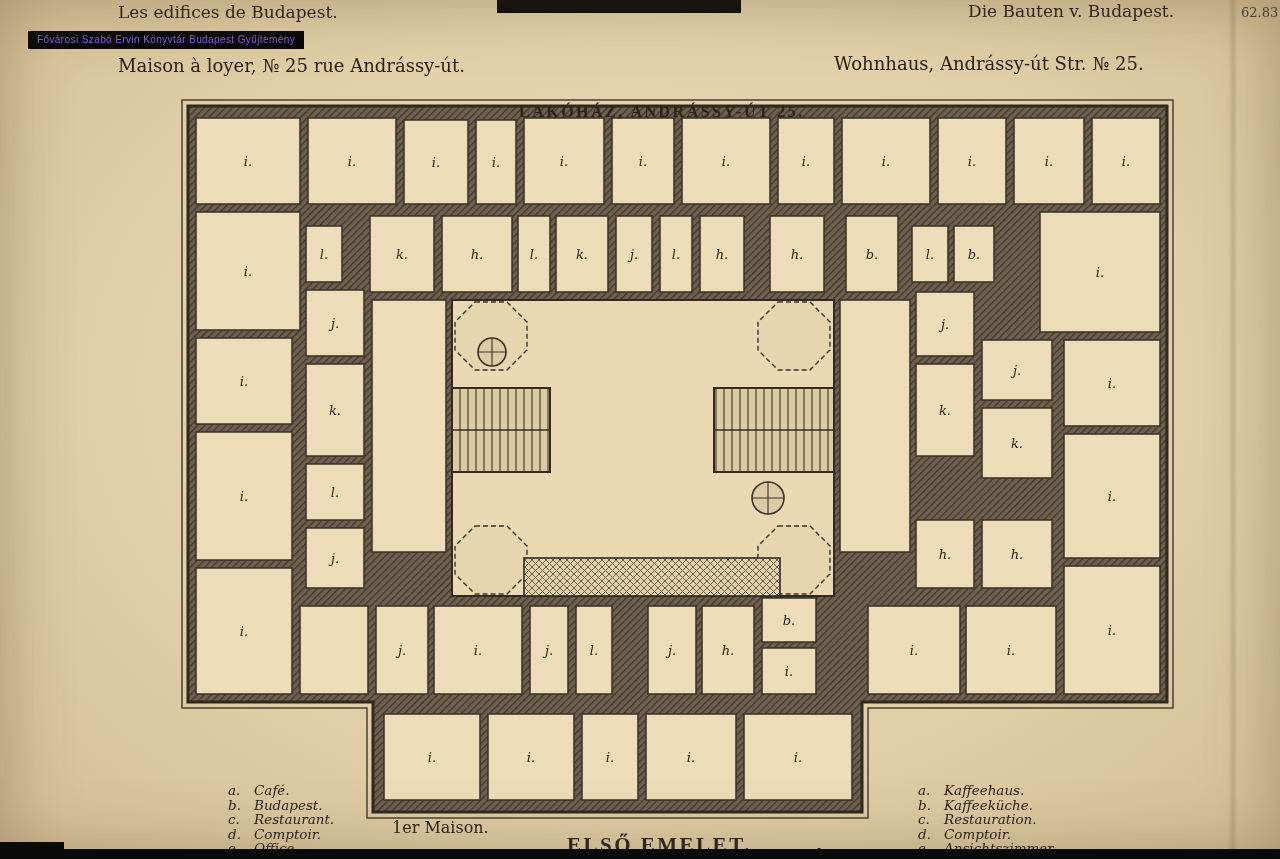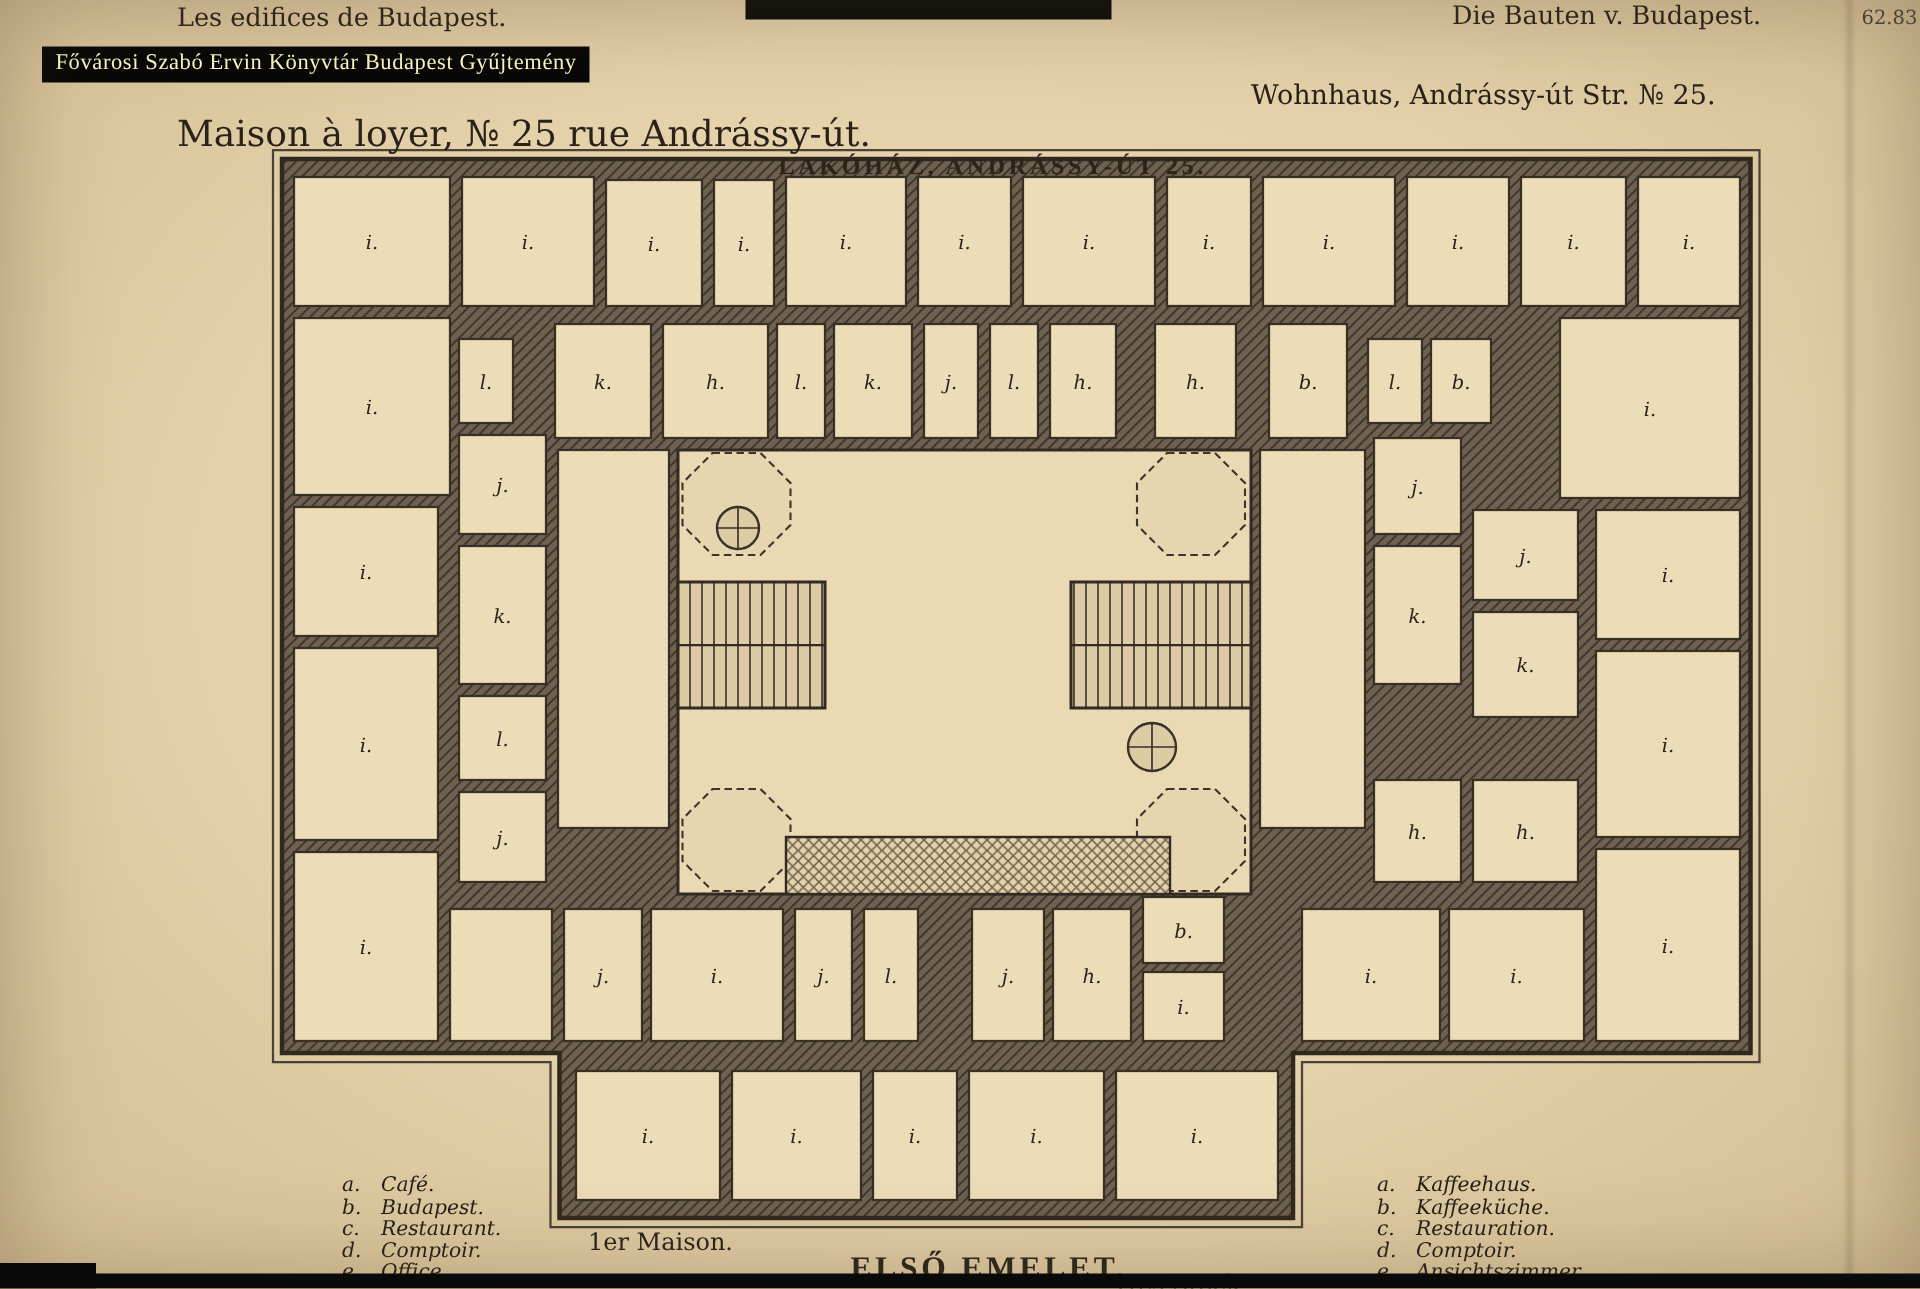--- a/index.html
+++ b/index.html
@@ -5,26 +5,26 @@
   html,body{margin:0;padding:0;}
   body{width:1280px;height:859px;overflow:hidden;background:#cdb88e;font-family:"DejaVu Serif",serif;}
   .page{position:relative;width:1280px;height:859px;
         background:radial-gradient(ellipse at 50% 45%, #ebdab5 0%, #e4d1a9 55%, #d2bc92 100%);}
   svg.plan{position:absolute;left:0;top:0;z-index:1;}
   .overlay{position:absolute;z-index:2;white-space:nowrap;}
   .script{color:#2a2219;font-family:"DejaVu Serif",serif;}
   .caps{font-family:"Liberation Serif",serif;color:#2b241b;font-weight:600;letter-spacing:2.5px;}
   .hand{color:#45403a;font-family:"DejaVu Serif",serif;}
   .blackbar{position:absolute;background:#0a0a0a;z-index:3;}
-  #watermark{position:absolute;left:28px;top:31px;z-index:3;background:#060606;color:#fef9c3;
-             font-family:Liberation Serif, serif;font-size:15px;padding:3px 9px 4px 9px;letter-spacing:.4px;}
+  #watermark{position:absolute;left:28px;top:31px;z-index:3;background:#060606;color:#8b5cf6;
+             font-family:Liberation Sans, sans-serif;font-size:10px;padding:3px 9px 4px 9px;letter-spacing:.4px;}
   #series-left{left:118px;top:2px;font-size:17px;}
   #series-right{left:968px;top:1px;font-size:17px;}
   #catalog{left:1241px;top:5px;font-size:13px;z-index:3;}
-  #subtitle-left{left:118px;top:55px;font-size:24px;margin-top:20px;}
+  #subtitle-left{left:118px;top:55px;font-size:18px;}
   #title-center{left:519px;top:58px;font-size:16px;margin-top:45px;}
   #subtitle-right{left:834px;top:53px;font-size:18px;}
   #floor-french{left:392px;top:818px;font-size:16px;}
   #floor-center{left:567px;top:833px;font-size:21px;}
   #floor-german{left:742px;top:814px;font-size:16px;margin-top:32px;}
   .legend{position:absolute;z-index:2;font-style:italic;font-size:13.5px;color:#241e16;line-height:14.5px;}
   #legend-left{left:228px;top:783px;}
   #legend-right{left:918px;top:783px;}
   .legend-row{display:flex;}
   .legend-key{width:26px;}

